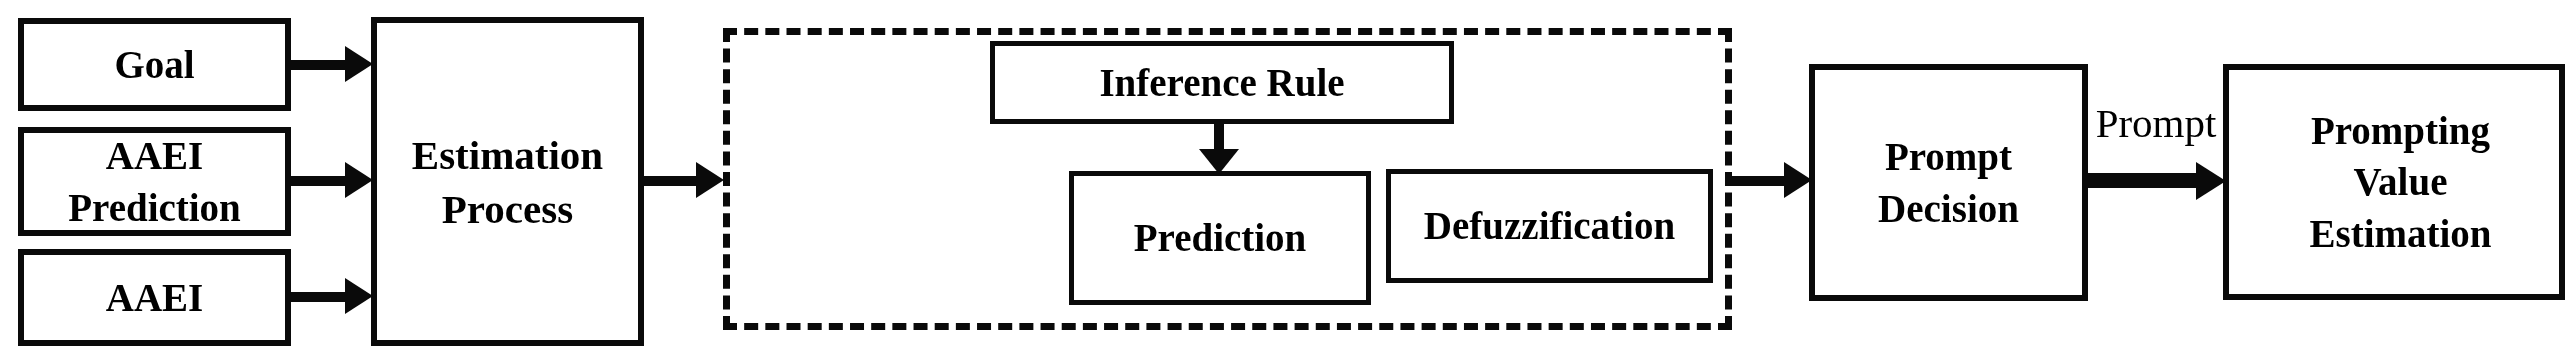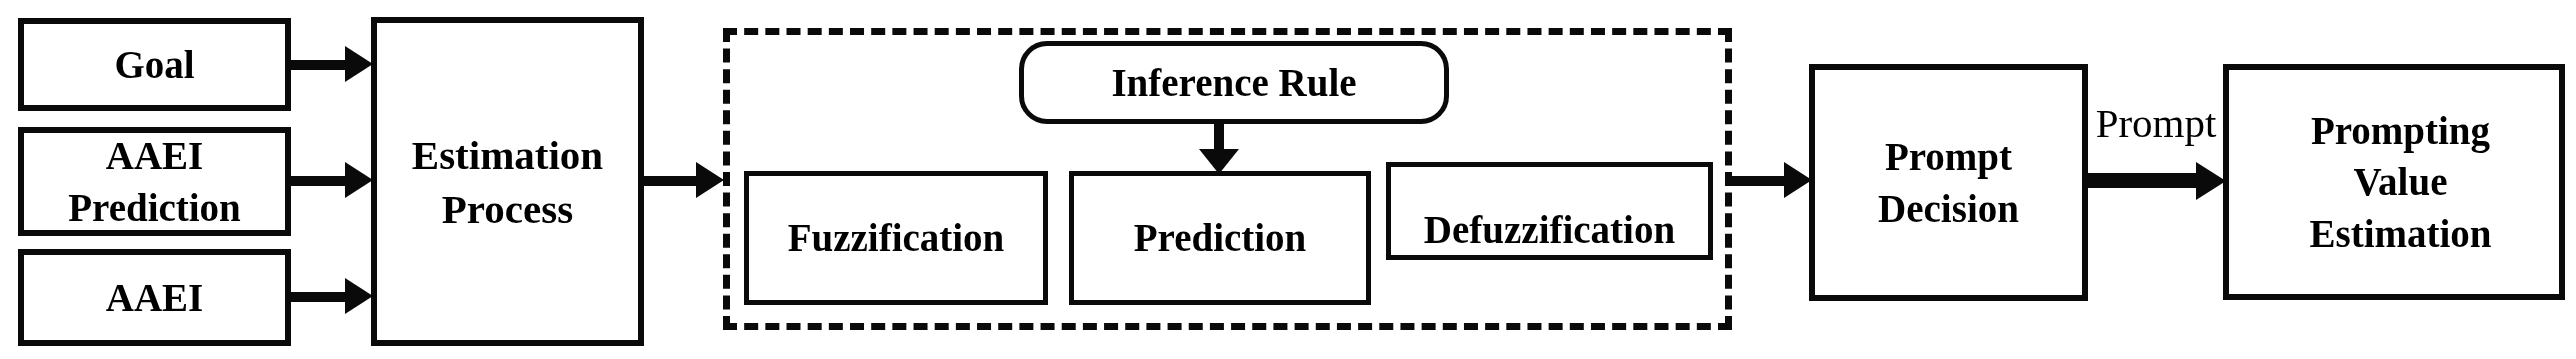--- a/index.html
+++ b/index.html
@@ -27,24 +27,24 @@
   #goal            {left:18px;  top:18px;  width:273px; height:93px;}
   #aaeiPrediction  {left:18px;  top:127px; width:273px; height:109px;}
   #aaei            {left:18px;  top:249px; width:273px; height:97px;}
   
   #estimation      {left:371px; top:17.3px;  width:273px; height:329px; font-size:41px;}
   
   #fuzzyGroup{
     position:absolute;left:723px;top:28px;width:1009px;height:302px;
     box-sizing:border-box;border:7px dashed #0a0a0a;background:transparent;
   }
-  #inferenceRule   {left:1019px;top:41px;  width:430px; height:83px; border-width:5.5px;border-radius:28px;}
+  #inferenceRule   {left:990px;top:41px;  width:464px; height:83px; border-width:5.5px;}
   #fuzzification   {left:744px;top:171px; width:304px; height:134px; border-width:5.5px;}
   #inference       {left:1069px;top:171px; width:302px; height:134px; border-width:5.5px;}
-  #defuzzification {left:1386px;top:162px; width:327px; height:98px; border-width:5.5px;align-items:flex-end;}
+  #defuzzification {left:1386px;top:169px; width:327px; height:114px; border-width:5.5px;}
   
   #promptDecision  {left:1809px;top:64px;  width:279px; height:237px;}
   #promptingValue  {left:2223px;top:64px;  width:342px; height:236px;padding-left:13px;}
   
   #promptLabel{
     position:absolute;left:2085px;top:101px;width:142px;
     text-align:center;font-size:41px;font-weight:normal;line-height:1.1;
     white-space:nowrap;
   }
   
@@ -92,23 +92,20 @@
 
   <div class="box" id="estimation">
     <span>Estimation
 Process</span>
   </div>
 
   <div id="fuzzyGroup"></div>
   <div class="box" id="inferenceRule">
     <span>Inference Rule</span>
   </div>
-  <div class="box" id="fuzzification">
-    <span>Fuzzification</span>
-  </div>
   <div class="box" id="inference">
     <span>Prediction</span>
   </div>
   <div class="box" id="defuzzification">
     <span>Defuzzification</span>
   </div>
 
   <div class="box" id="promptDecision">
     <span>Prompt
 Decision</span>

